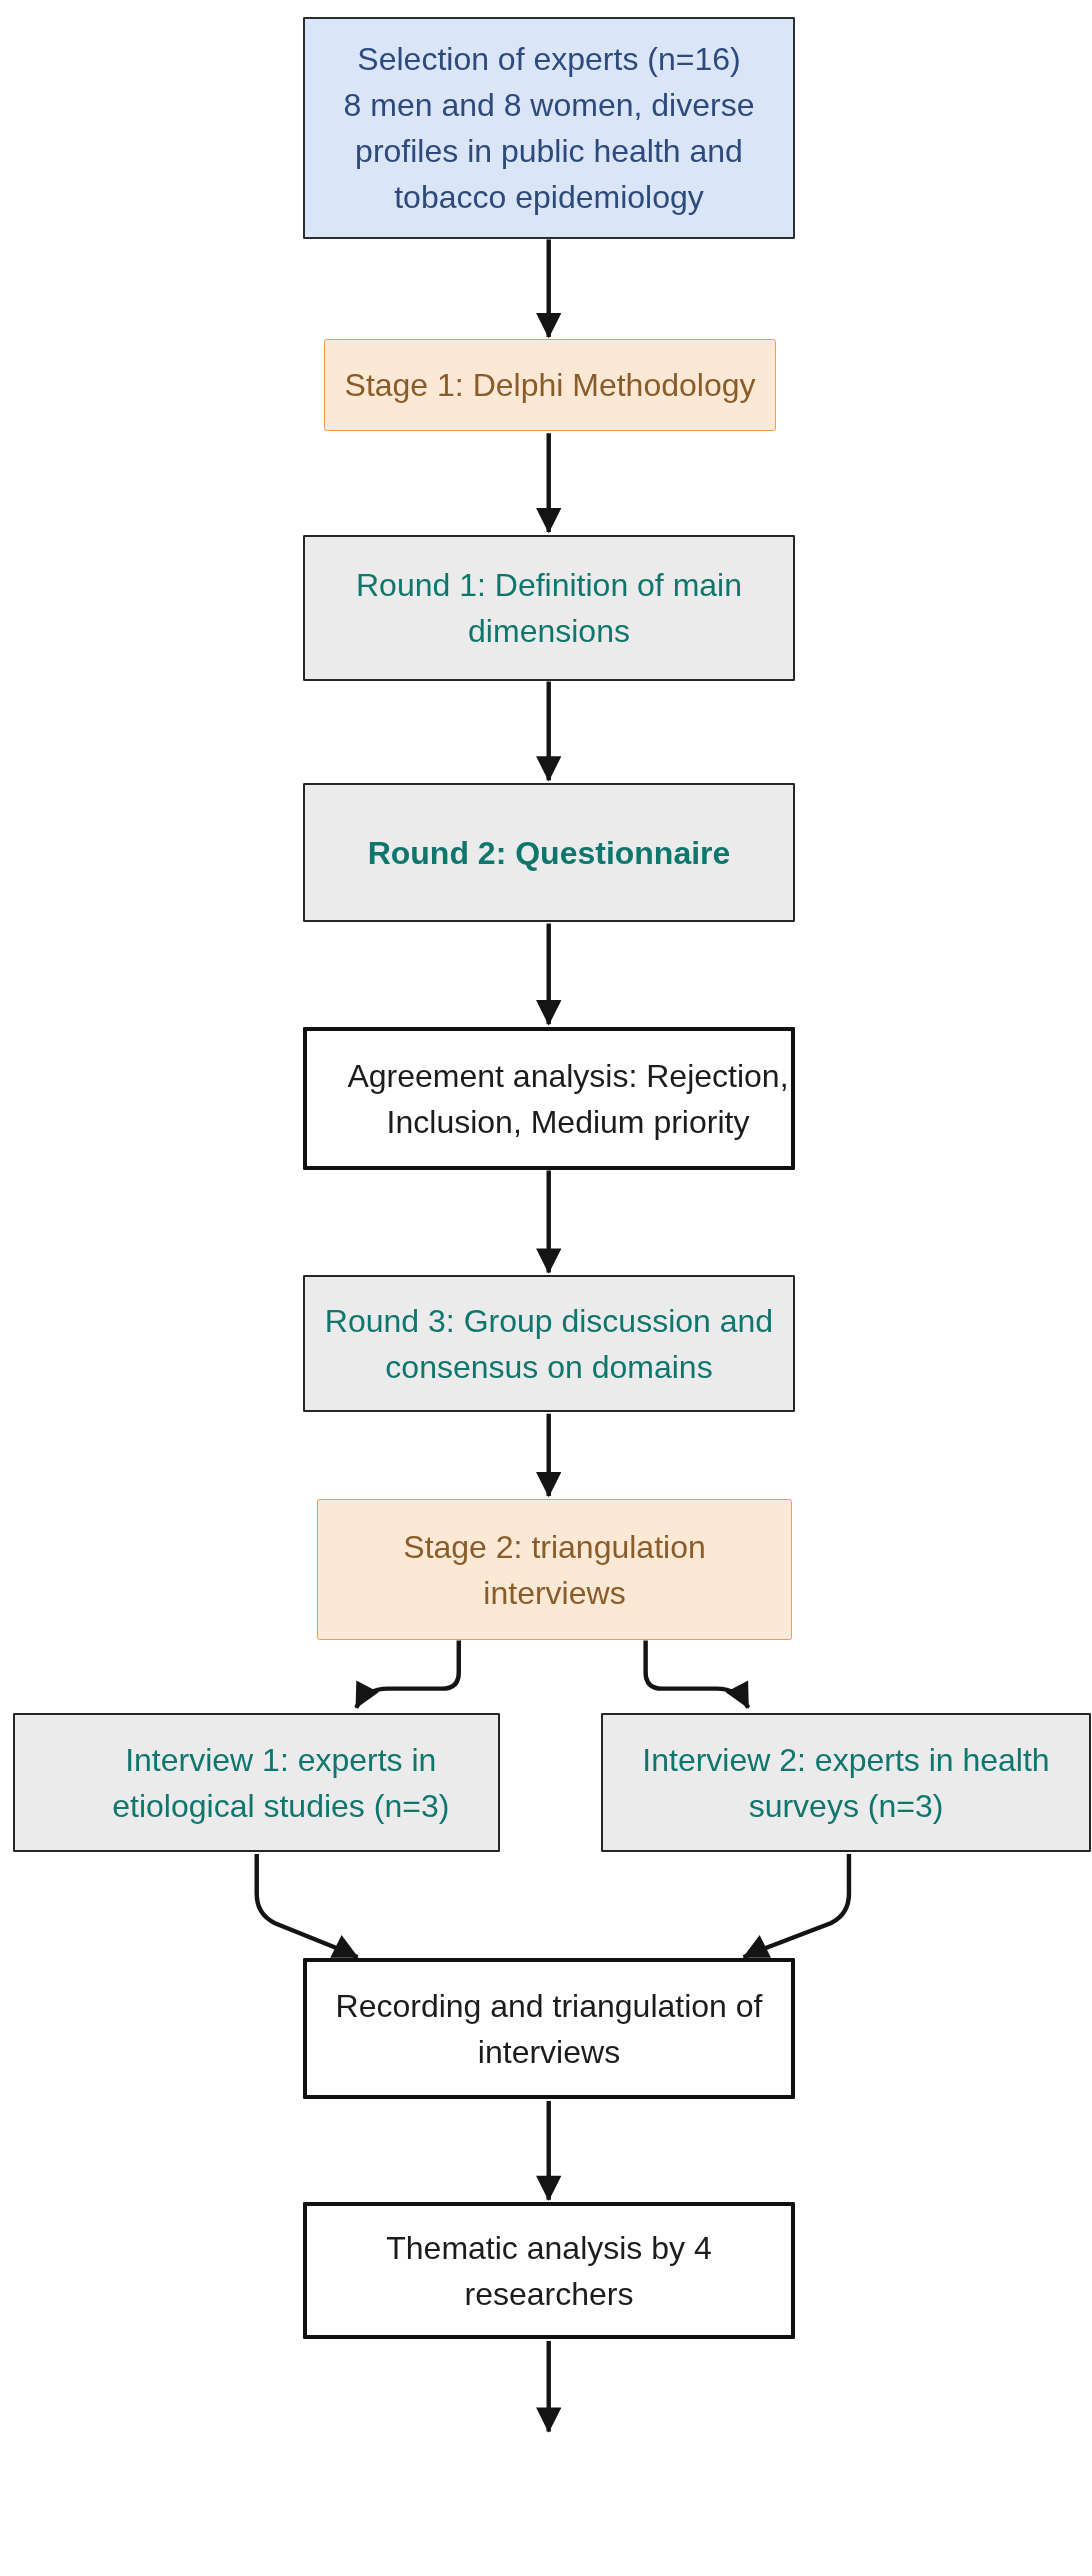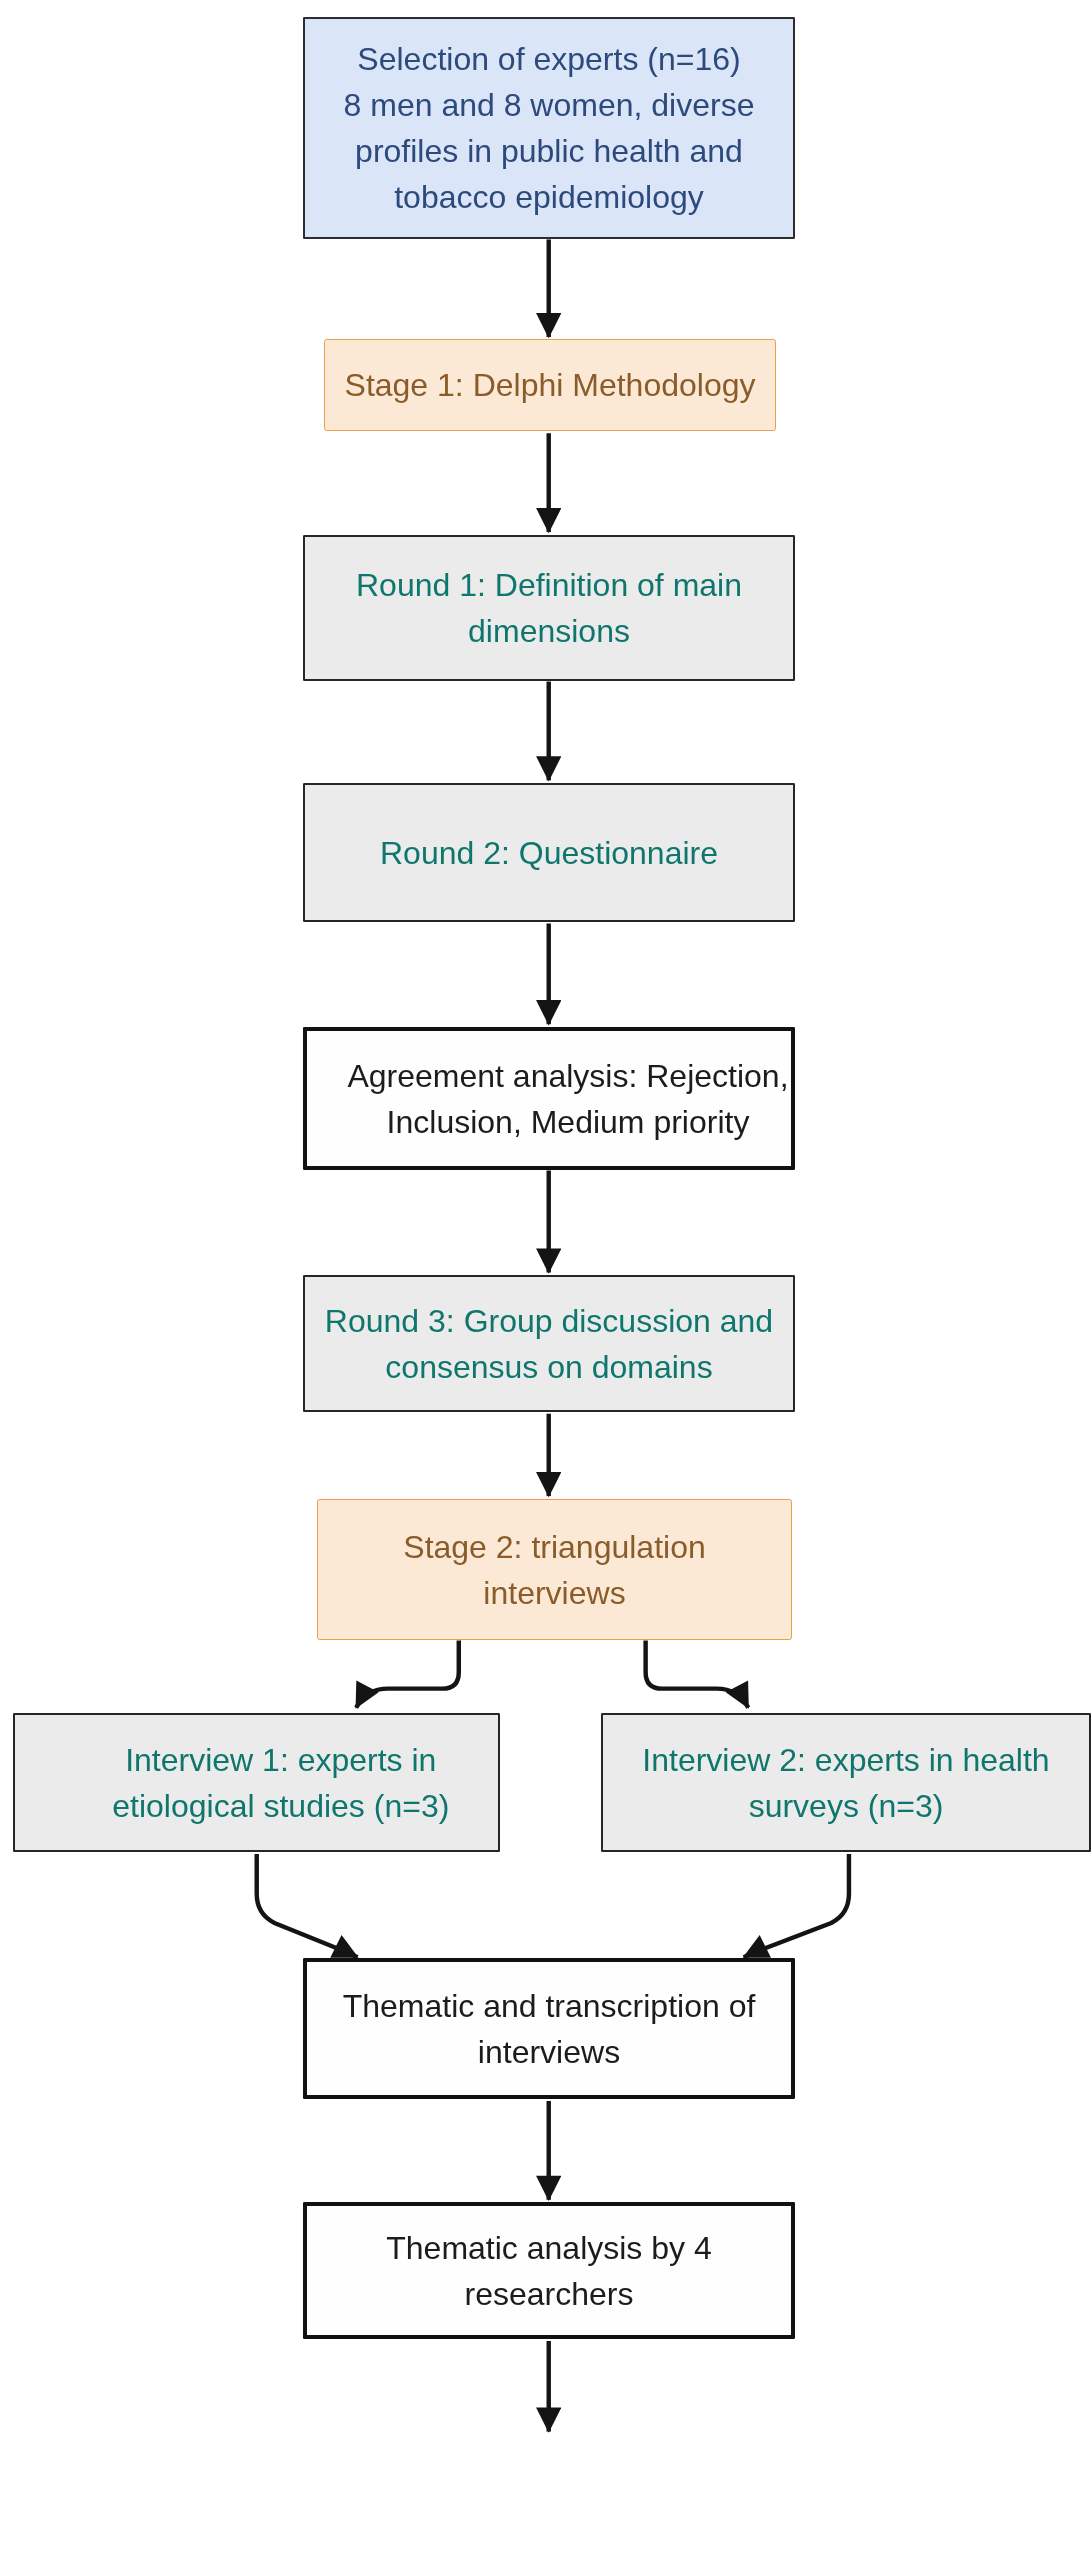--- a/index.html
+++ b/index.html
@@ -51,21 +51,21 @@
 
   <div class="node s-orange" style="left:324px;top:339px;width:452px;height:92px;">
     <span>Stage 1: Delphi Methodology</span>
   </div>
 
   <div class="node s-gray" style="left:303px;top:535px;width:492px;height:146px;">
     <span>Round 1: Definition of main
 dimensions</span>
   </div>
 
-  <div class="node s-gray" style="left:303px;top:783px;width:492px;height:139px;">
+  <div class="node s-gray" style="left:303px;top:783px;width:492px;height:139px;font-weight:bold;">
     <span>Round 2: Questionnaire</span>
   </div>
 
   <div class="node s-white" style="left:303px;top:1027px;width:492px;height:143px;padding-left:38px;">
     <span>Agreement analysis: Rejection,
 Inclusion, Medium priority</span>
   </div>
 
   <div class="node s-gray" style="left:303px;top:1275px;width:492px;height:137px;">
     <span>Round 3: Group discussion and
@@ -81,21 +81,21 @@
     <span>Interview 1: experts in
 etiological studies (n=3)</span>
   </div>
 
   <div class="node s-gray" style="left:601px;top:1713px;width:490px;height:139px;">
     <span>Interview 2: experts in health
 surveys (n=3)</span>
   </div>
 
   <div class="node s-white" style="left:303px;top:1958px;width:492px;height:141px;">
-    <span>Thematic and transcription of
+    <span>Recording and triangulation of
 interviews</span>
   </div>
 
   <div class="node s-white" style="left:303px;top:2202px;width:492px;height:137px;">
     <span>Thematic analysis by 4
 researchers</span>
   </div>
 
 
 </div>

